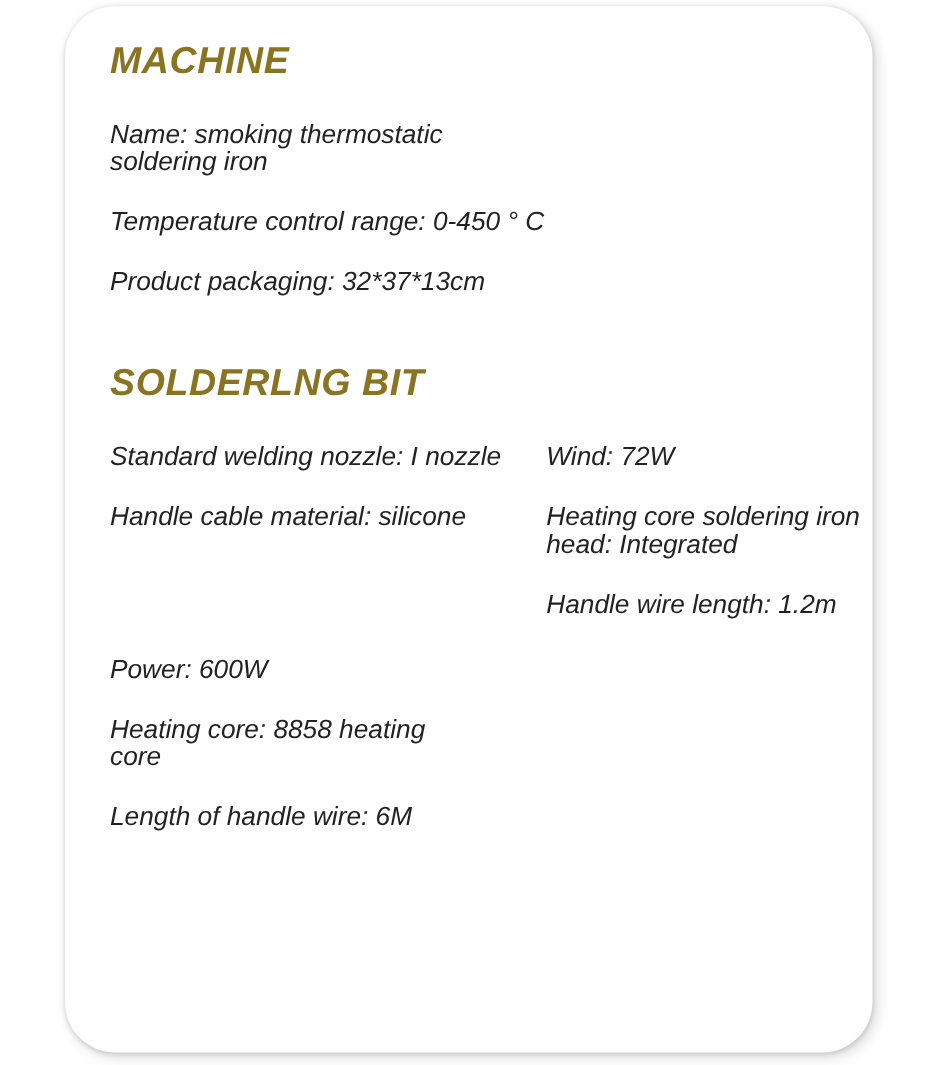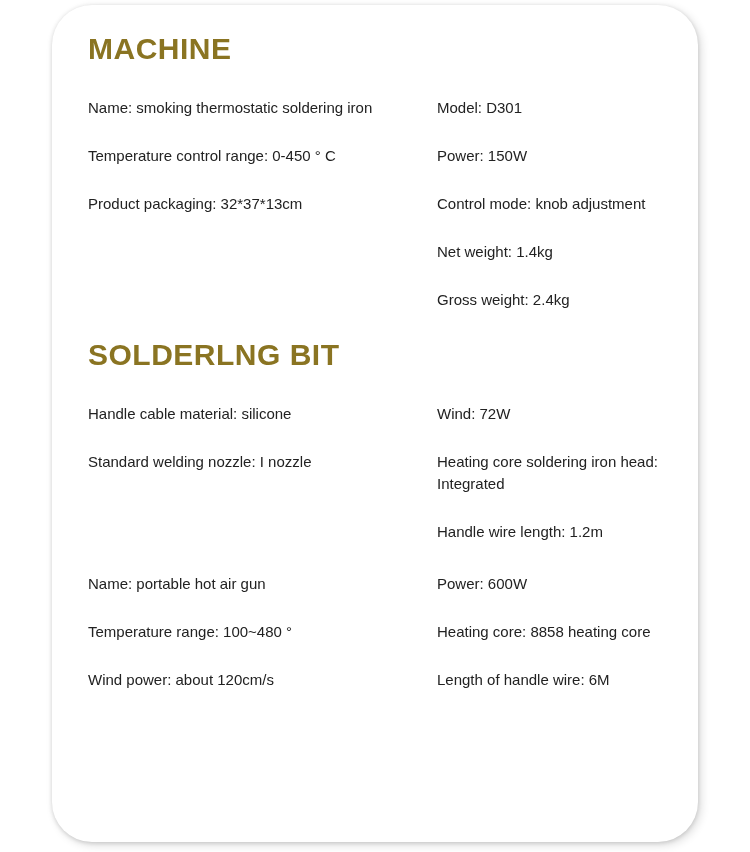--- a/index.html
+++ b/index.html
@@ -1,102 +1,90 @@
 <!DOCTYPE html>
 <html style="--accent: #8a7422; --text: #222222; --card-bg: #ffffff;"><head>
 <meta charset="utf-8">
 <style>
   :root{
     --accent:#8a7422;
     --text:#222222;
     --card-bg:#ffffff;
   }
-  *{ box-sizing:border-box; }
+  *{ box-sizing:border-box;font-style:italic; }
   html,body{ margin:0; padding:0; }
   body{
     width:750px; height:852px;
     background:#ffffff;
     font-family:"Liberation Sans", sans-serif;
     overflow:hidden;
   }
   .card{
     position:relative;
     margin:5px 0 0 52px;
     width:646px; height:837px;
     background:var(--card-bg);
     border-radius:40px;
     box-shadow:0 1px 4px rgba(0,0,0,.14), 3px 3px 10px rgba(0,0,0,.14);
     padding:26px 0 0 36px;
   }
-  .section + .section{ }
+  .section + .section{ margin-top:26px; }
   .section:nth-of-type(3){ margin-top:4px; }
   .section-title{
     margin:0 0 30px 0;
     font-size:30px;
     line-height:36px;
     font-weight:700;
     letter-spacing:.5px;
     color:var(--accent);
   }
   .cols{ display:flex; align-items:flex-start; }
   .col{ display:block; }
   .col-left{ width:349px; flex:0 0 349px; }
   .col-right{ width:255px; flex:0 0 255px; }
   .item{
     margin:0 0 26px 0;
-    font-size:15px;
+    font-size:21px;
     line-height:22px;
     color:var(--text);
   }
 </style>
 </head>
 <body>
 
 <main class="card">
   <div id="sections-root">
   <section class="section">
     <h2 class="section-title">MACHINE</h2>
     <div class="cols">
       <div class="col col-left">
             <p class="item">Name: smoking thermostatic soldering iron</p>
             <p class="item">Temperature control range: 0-450 ° C</p>
             <p class="item">Product packaging: 32*37*13cm</p>
           </div>
-      <div class="col col-right">
-            <p class="item">Model: D301</p>
-            <p class="item">Power: 150W</p>
-            <p class="item">Control mode: knob adjustment</p>
-            <p class="item">Net weight: 1.4kg</p>
-            <p class="item">Gross weight: 2.4kg</p>
-          </div>
     </div>
   </section>
 
   <section class="section">
     <h2 class="section-title">SOLDERLNG BIT</h2>
     <div class="cols">
       <div class="col col-left">
+            <p class="item">Standard welding nozzle: I nozzle</p>
             <p class="item">Handle cable material: silicone</p>
-            <p class="item">Standard welding nozzle: I nozzle</p>
           </div>
       <div class="col col-right">
             <p class="item">Wind: 72W</p>
             <p class="item">Heating core soldering iron head: Integrated</p>
             <p class="item">Handle wire length: 1.2m</p>
           </div>
     </div>
   </section>
 
   <section class="section">
     <div class="cols">
-      <div class="col col-left">
-            <p class="item">Name: portable hot air gun</p>
-            <p class="item">Temperature range: 100~480 °</p>
-            <p class="item">Wind power: about 120cm/s</p>
-          </div>
       <div class="col col-right">
             <p class="item">Power: 600W</p>
             <p class="item">Heating core: 8858 heating core</p>
             <p class="item">Length of handle wire: 6M</p>
           </div>
     </div>
   </section>
 </div>
 </main>
 

